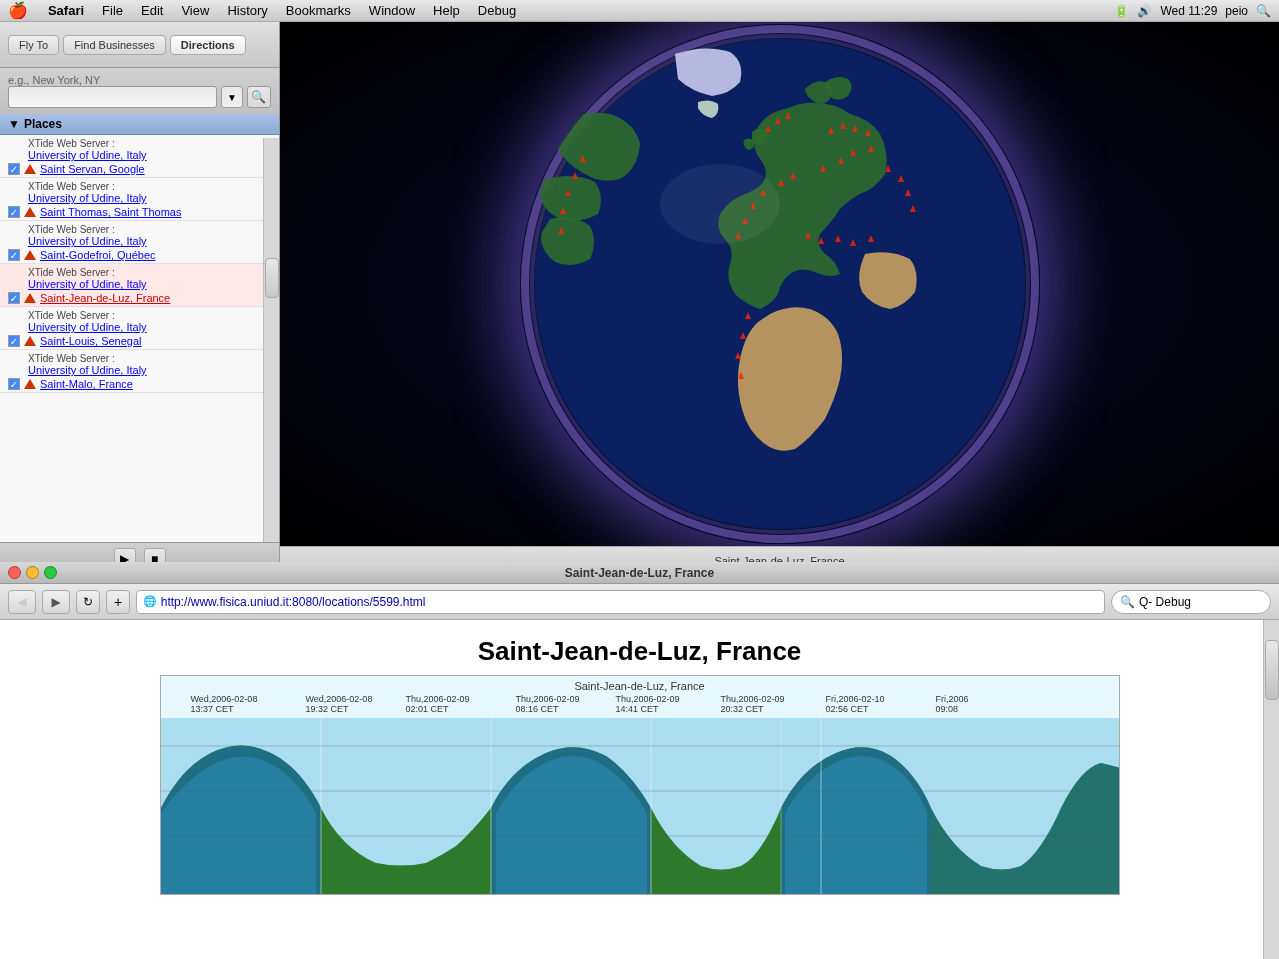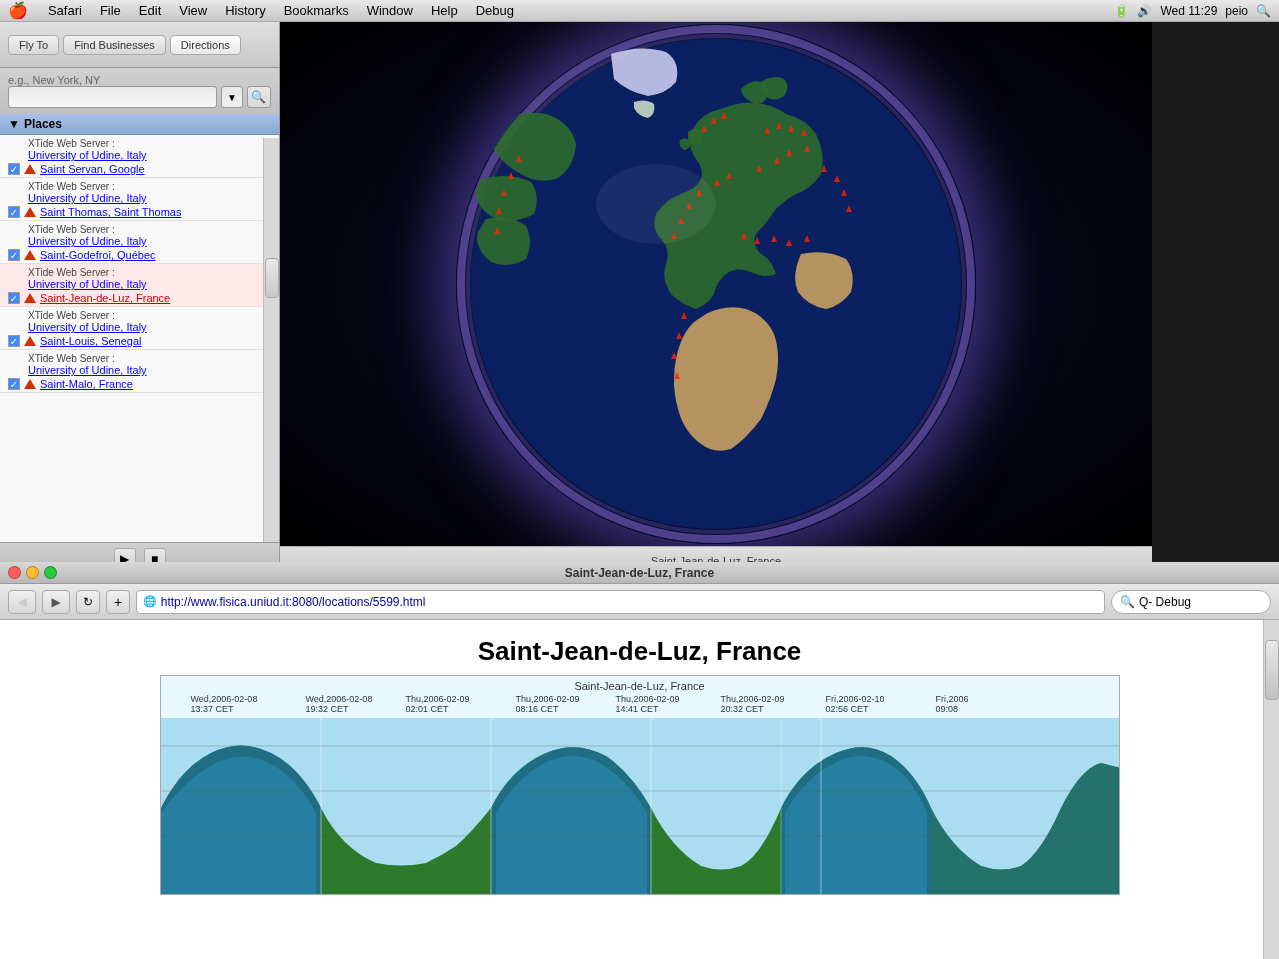--- a/index.html
+++ b/index.html
@@ -27,32 +27,32 @@
       display: flex;
       gap: 2px;
       flex: 1;
     }
     .menubar-item {
       padding: 0 8px;
       line-height: 22px;
       cursor: pointer;
       border-radius: 3px;
     }
-    .menubar-item.app-name { font-weight: normal; }
+    .menubar-item.app-name { font-weight: bold; }
     .menubar-right {
       display: flex;
       align-items: center;
       gap: 8px;
       font-size: 12px;
     }
     .menubar-time { font-size: 12px; }
 
     
     #ge-window {
-      width: 1152px;
+      width: 1279px;
       height: 552px;
       position: relative;
       background: #0369a1;
     }
     #ge-titlebar {
       height: 22px;
       background: linear-gradient(to bottom, #d8d8d8, #b8b8b8);
       display: flex;
       align-items: center;
       justify-content: center;
@@ -100,21 +100,21 @@
       padding: 3px 10px;
       font-size: 11px;
       background: linear-gradient(to bottom, #f0f0f0, #d8d8d8);
       border: 1px solid #aaa;
       border-radius: 4px;
       cursor: pointer;
       color: #333;
     }
     .ge-tab.active {
       background: linear-gradient(to bottom, #fff, #e8e8e8);
-      font-weight: normal;
+      font-weight: bold;
     }
 
     #ge-search-area {
       position: absolute;
       top: 46px;
       left: 0;
       width: 280px;
       background: linear-gradient(to bottom, #d0d0d0, #c0c0c0);
       border-right: 1px solid #999;
       padding: 6px 8px;

